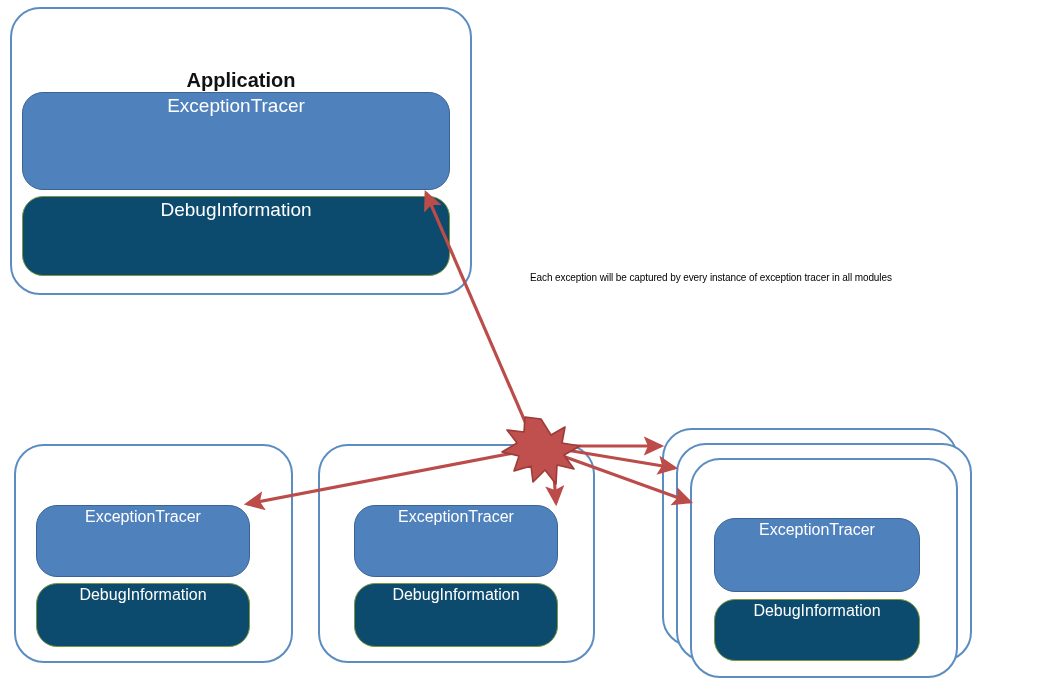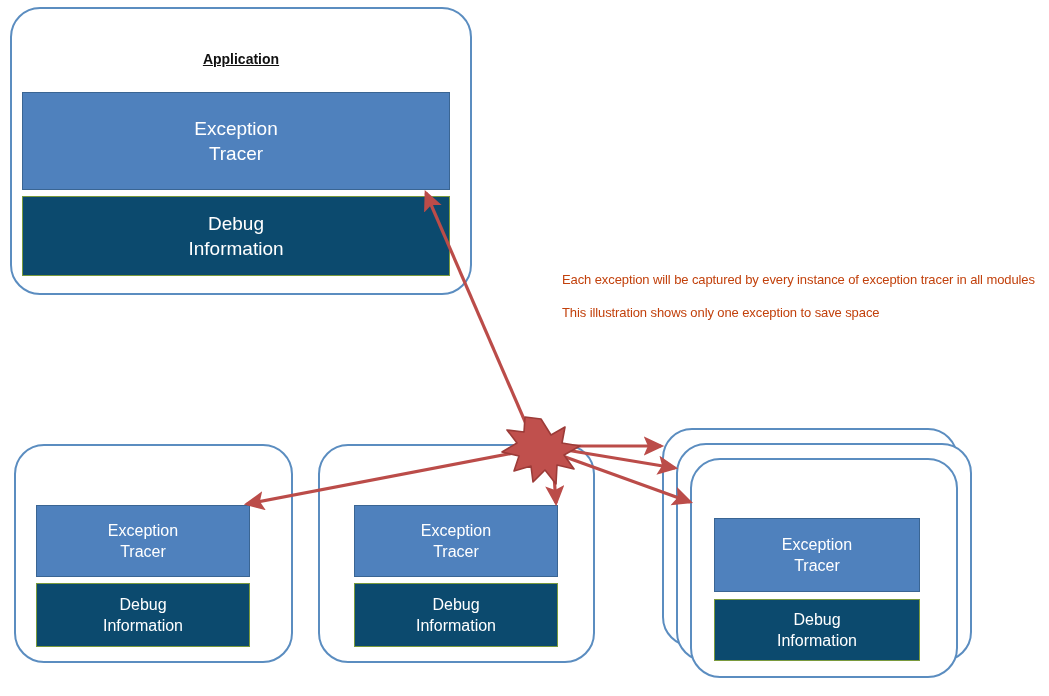--- a/index.html
+++ b/index.html
@@ -35,62 +35,62 @@
     color: #111111;
     font-weight: bold;
     white-space: nowrap;
   }
 
   
   .block {
     position: absolute;
     box-sizing: border-box;
     display: flex;
-    flex-direction: column;
-    align-items: center;
+    flex-direction: row;
+    align-items: flex-start;
     justify-content: center;
     color: #ffffff;
     text-align: center;
     line-height: 1.32;
+    border-radius: 21px;
   }
   .block.tracer {
     background: #4F81BD;
     border: 1px solid #3A6593;
   }
   .block.debug {
     background: #0c4a6e;
     border: 1px solid #7A9A3D;
   }
   .block span {
     display: block;
   }
 
   
   .note {
     position: absolute;
-    color: #c2410c;
-    font-size: 13px;
+    color: #000000;
+    font-size: 10px;
     white-space: nowrap;
     letter-spacing: -0.1px;
-    margin-left: 32px;
   }
 
   
   #overlay {
     position: absolute;
     left: 0;
     top: 0;
     width: 1049px;
     height: 696px;
     pointer-events: none;
   }
 
   
   .app-box   { left: 10px;  top: 7px;   width: 462px; height: 288px; }
-  .app-title { top: 42px; font-size: 14px; text-decoration: underline; }
+  .app-title { top: 60px; font-size: 20px; }
   .app-tracer{ left: 22px; top: 92px;  width: 428px; height: 98px;  font-size: 19px; }
   .app-debug { left: 22px; top: 196px; width: 428px; height: 80px;  font-size: 19px; }
 
   .dll1-box   { left: 14px;  top: 444px; width: 279px; height: 219px; }
   .dll1-tracer{ left: 36px; top: 505px; width: 214px; height: 72px; font-size: 16px; }
   .dll1-debug { left: 36px; top: 583px; width: 214px; height: 64px; font-size: 16px; }
 
   .dll2-box   { left: 318px; top: 444px; width: 277px; height: 219px; }
   .dll2-tracer{ left: 354px; top: 505px; width: 204px; height: 72px; font-size: 16px; }
   .dll2-debug { left: 354px; top: 583px; width: 204px; height: 64px; font-size: 16px; }
@@ -150,21 +150,20 @@
   <div class="block tracer dll3-tracer">
     <span>Exception</span>
     <span>Tracer</span>
   </div>
   <div class="block debug dll3-debug">
     <span>Debug</span>
     <span>Information</span>
   </div>
 
   <div class="note" style="left:530px; top:272px;">Each exception will be captured by every instance of exception tracer in  all modules</div>
-  <div class="note" style="left:530px; top:305px;">This illustration shows only one exception to save space</div>
 
   <svg id="overlay" viewBox="0 0 1049 696" xmlns="http://www.w3.org/2000/svg">
     <defs>
       <marker id="ah" markerWidth="7" markerHeight="7" refX="5.4" refY="3" orient="auto" markerUnits="strokeWidth">
         <path d="M0,0 L6.4,3 L0,6 L1.3,3 Z" fill="#BB4C49"></path>
       </marker>
     </defs>
 
     <g stroke="#BB4C49" stroke-width="3.2" fill="none" marker-end="url(#ah)">
       <line x1="533" y1="440" x2="426" y2="193"></line>

